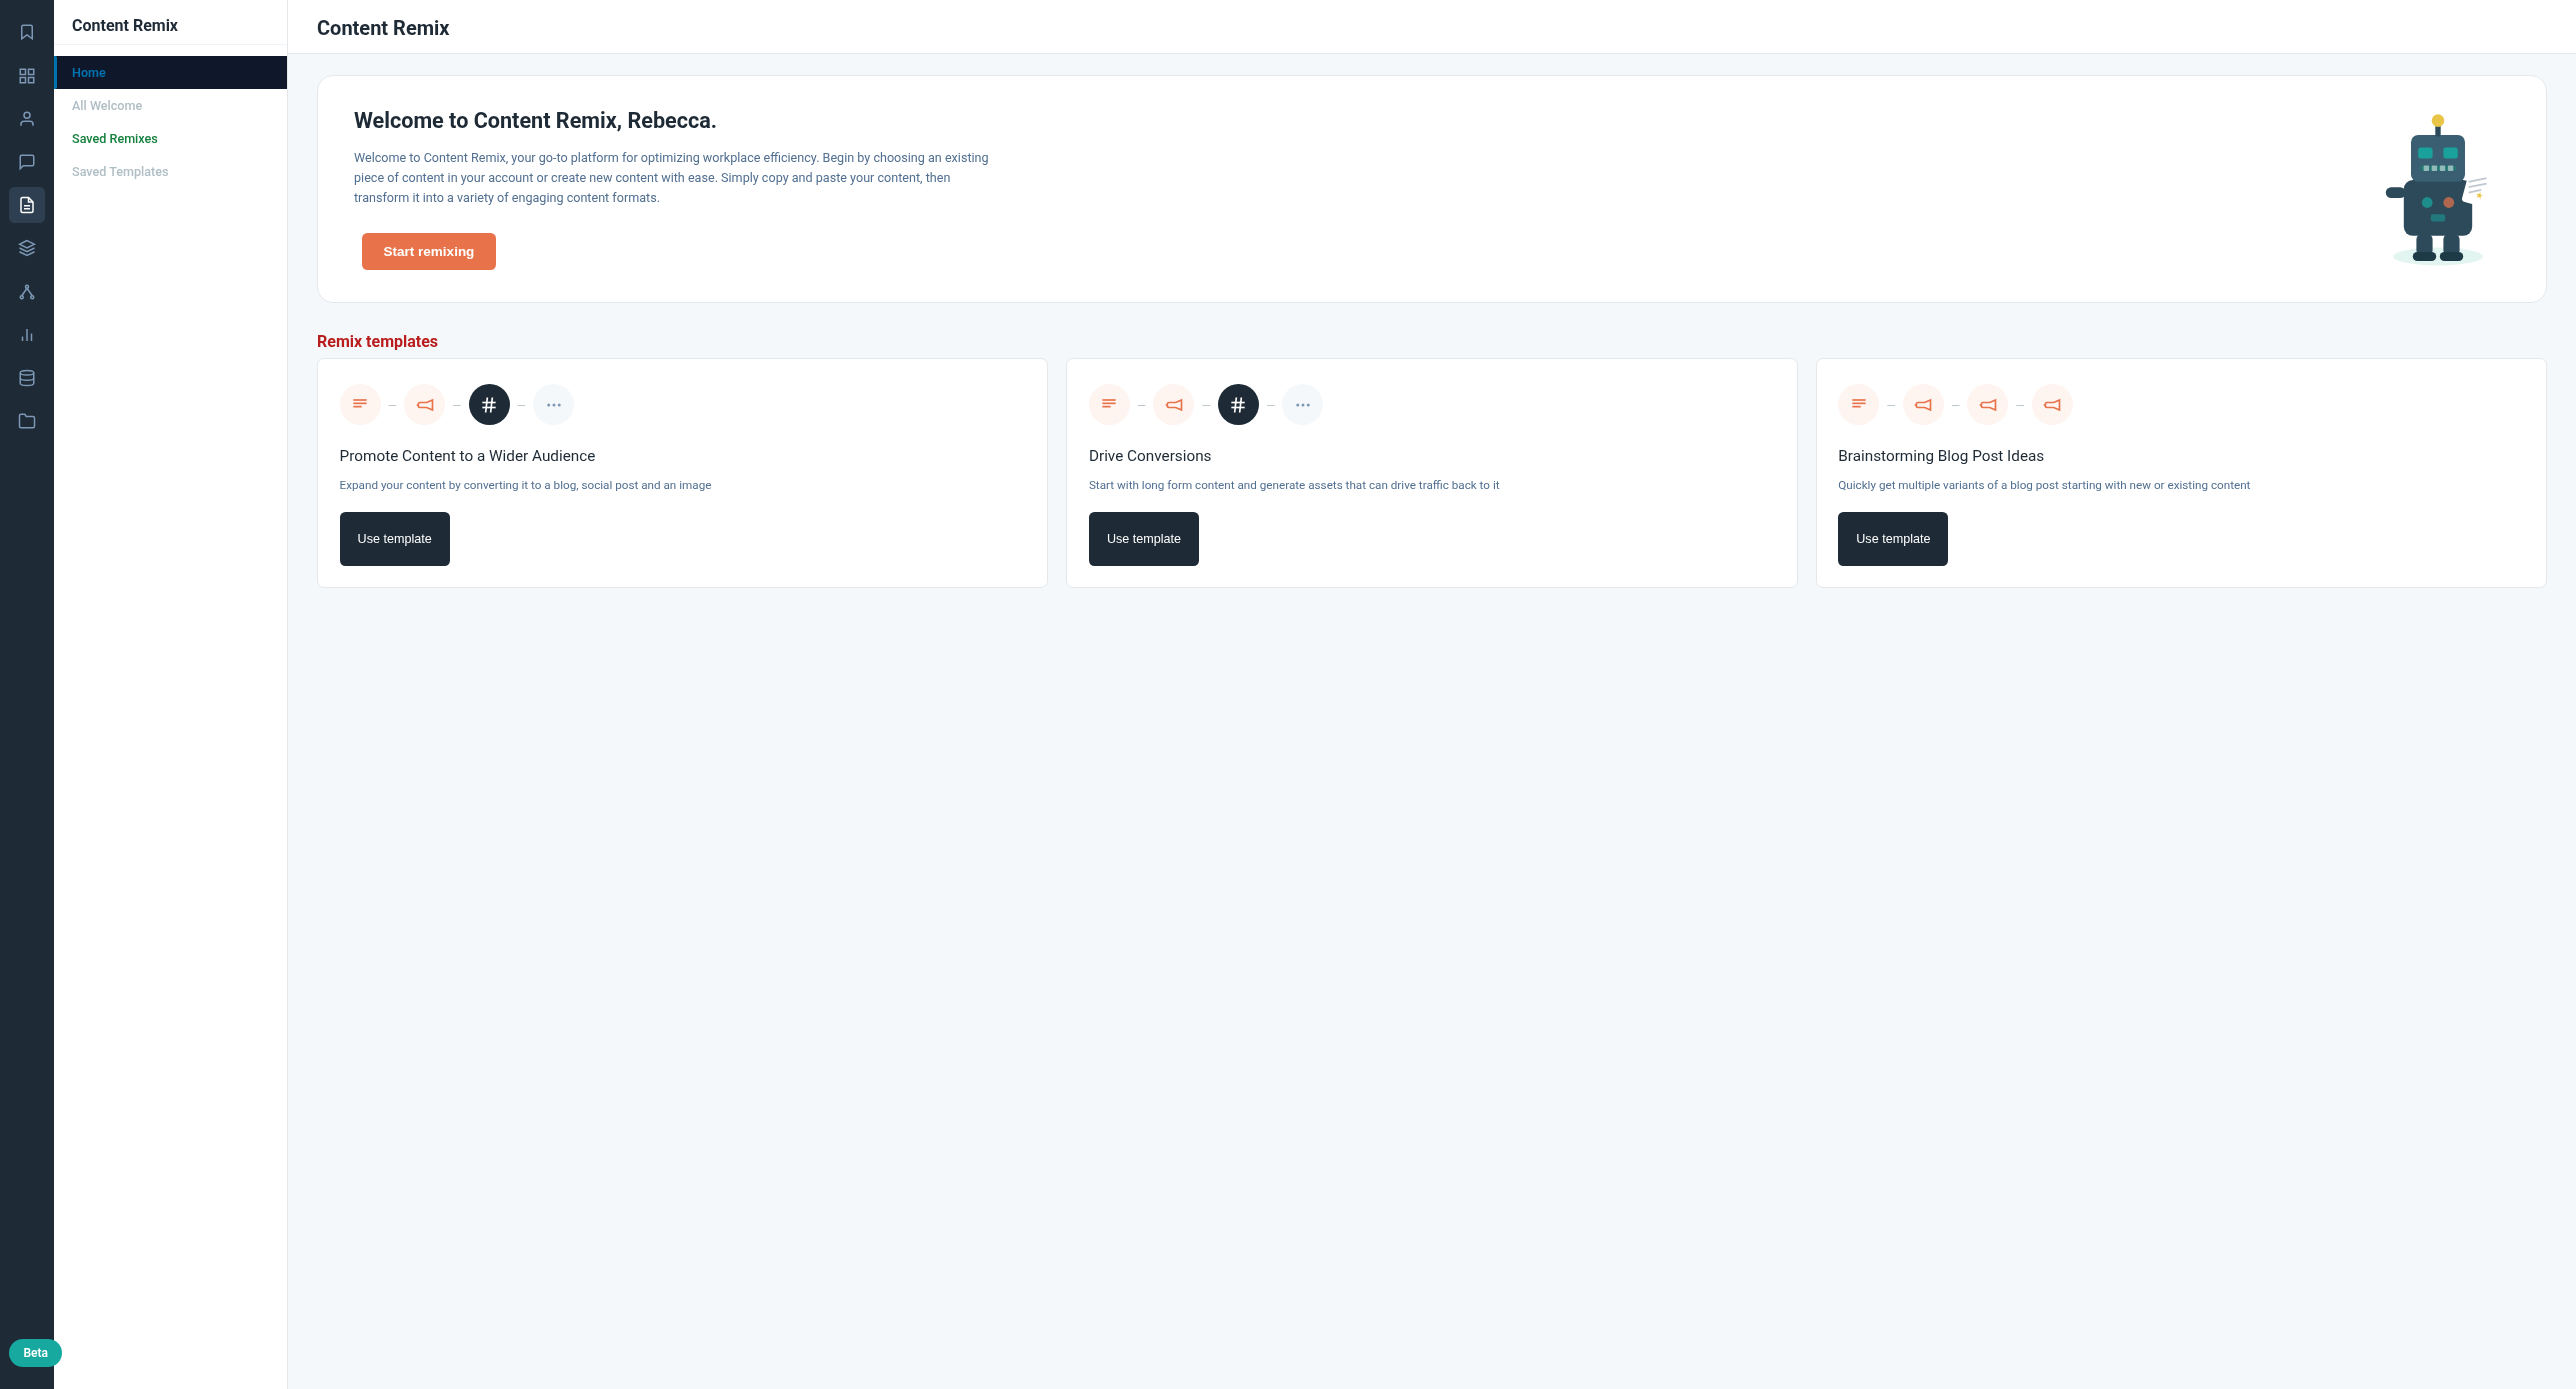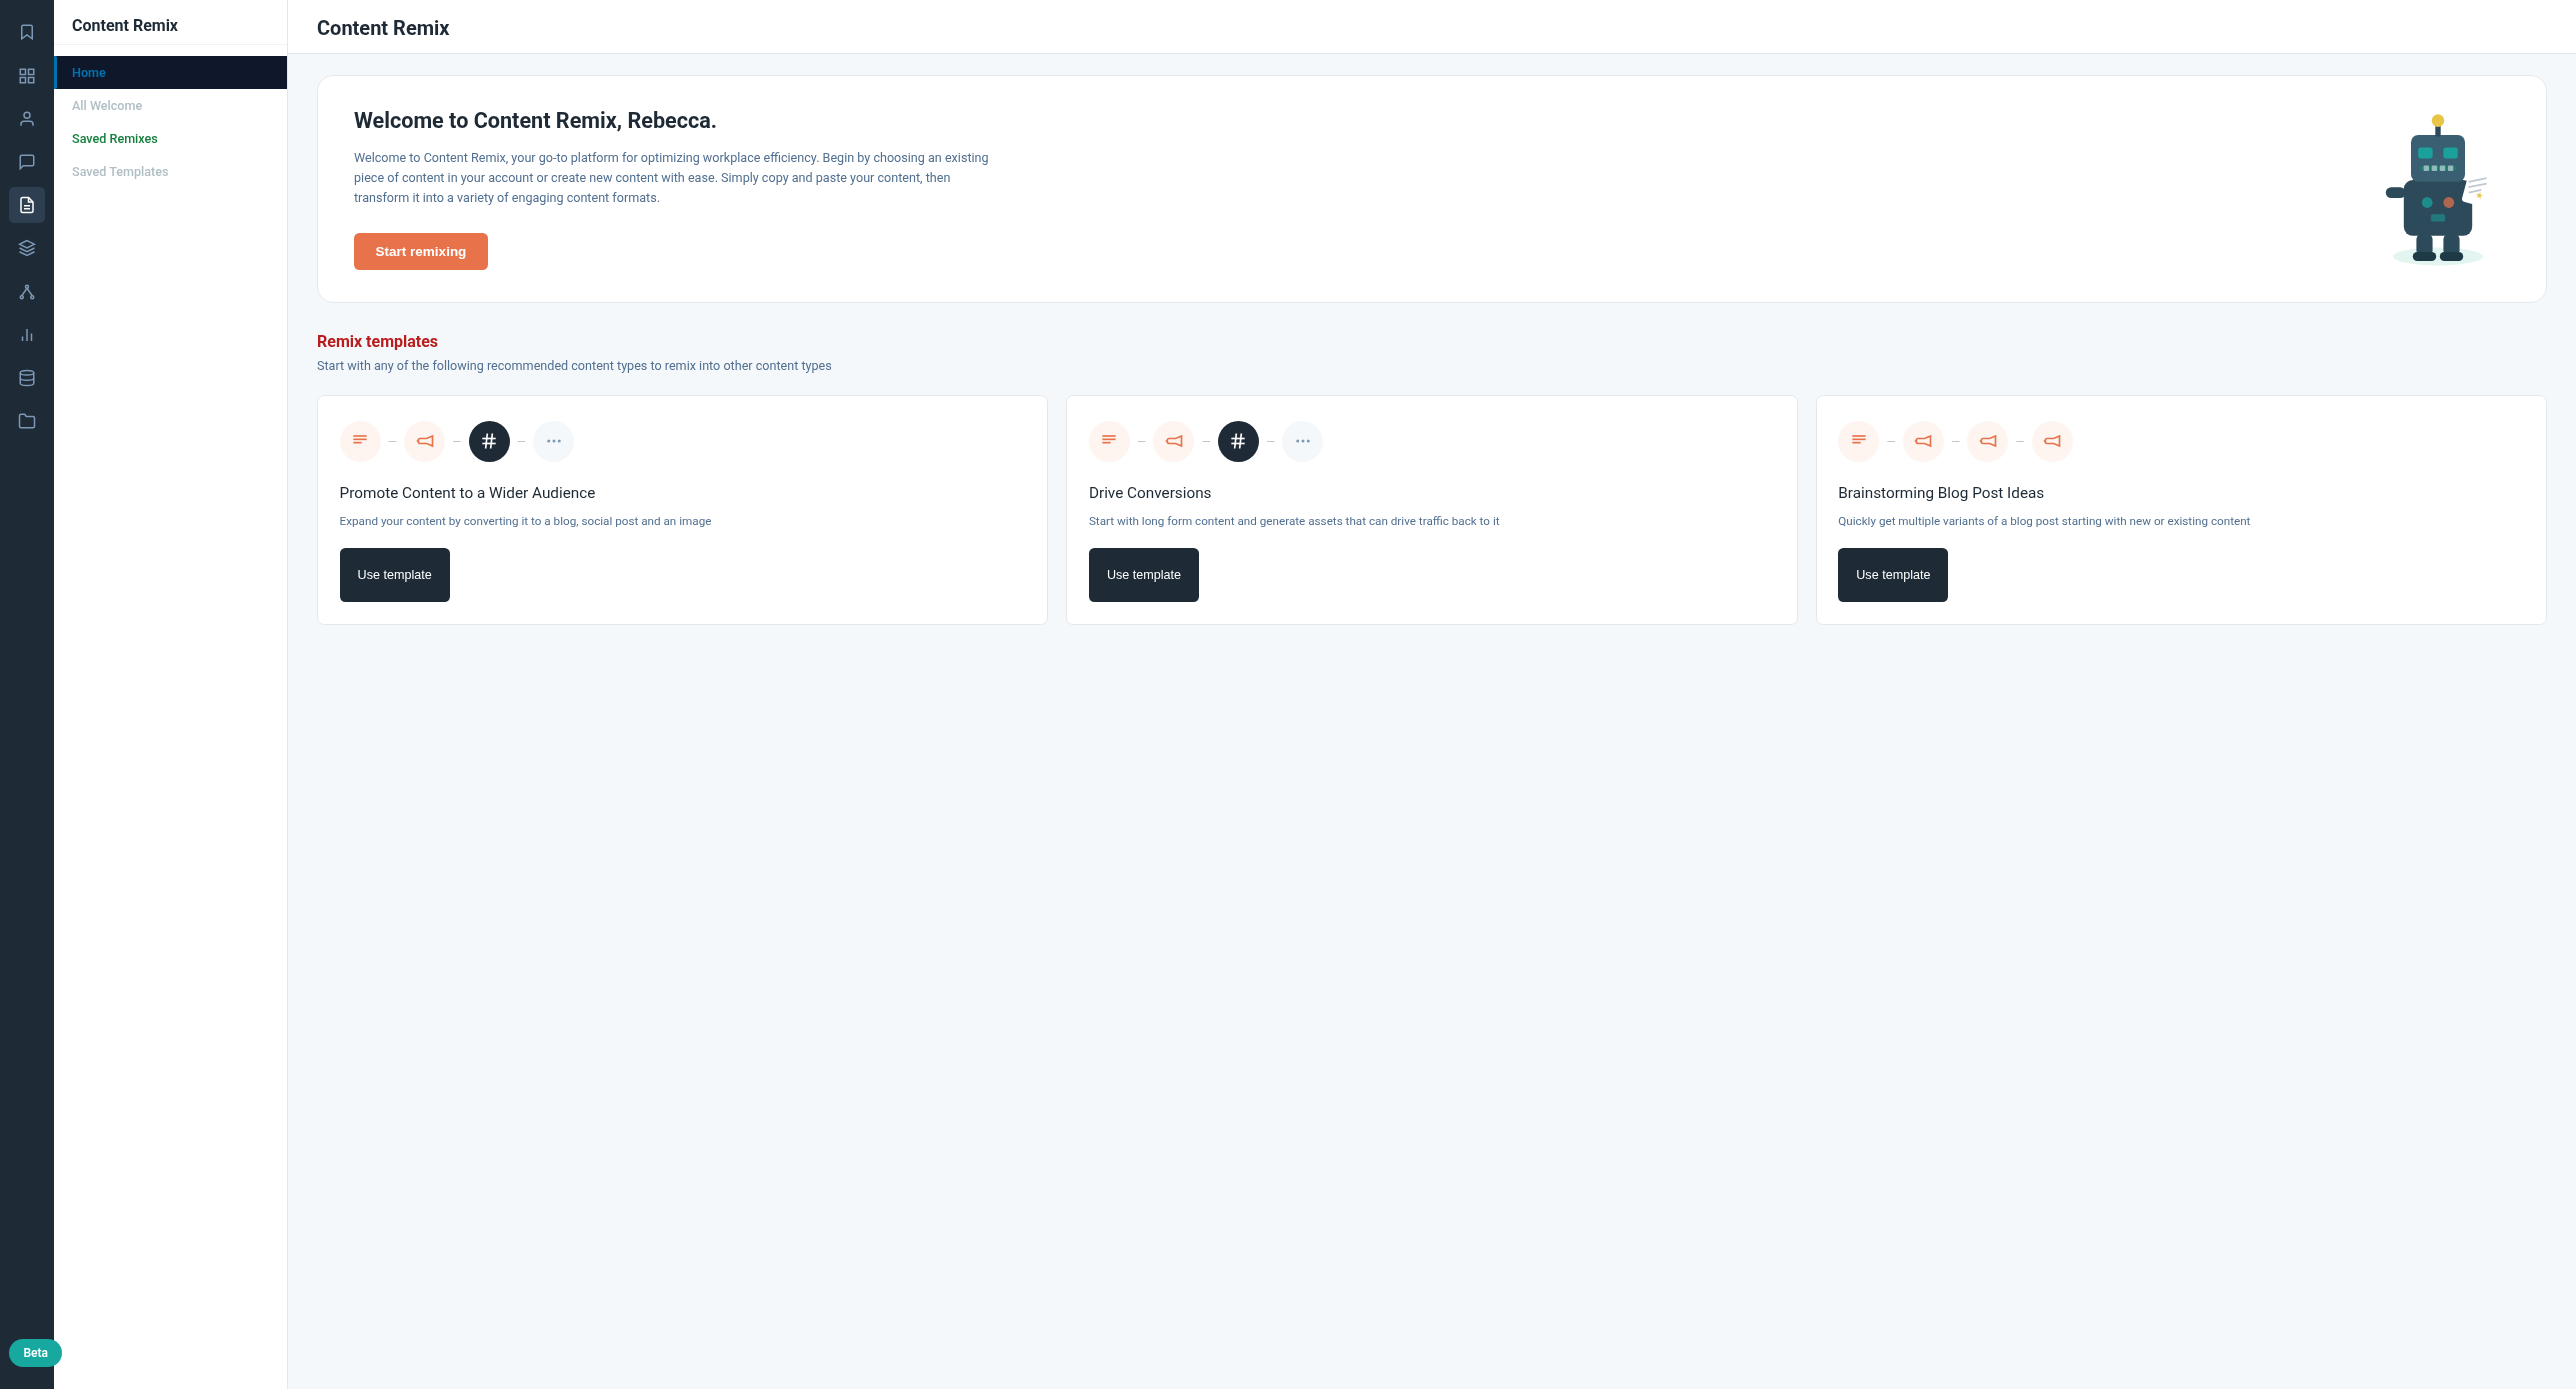--- a/index.html
+++ b/index.html
@@ -131,20 +131,21 @@
     .start-btn {
       background: #e8734a;
       color: #fff;
       border: none;
       padding: 10.8px 21.6px;
       border-radius: 5.4px;
       font-size: 13.5px;
       font-weight: 600;
       cursor: pointer;
       transition: background 0.15s;
+      margin-left: 8px;
     }
 
     
     .robot-illustration {
       width: 144px;
       height: 162px;
       flex-shrink: 0;
       position: relative;
     }
 
@@ -385,21 +386,20 @@
 
           <circle cx="68" cy="105" r="6" fill="#17a8a0" opacity="0.7"></circle>
           <circle cx="92" cy="105" r="6" fill="#e8734a" opacity="0.7"></circle>
           <rect x="72" y="118" width="16" height="8" rx="2" fill="#17a8a0" opacity="0.5"></rect>
         </svg>
       </div>
     </div>
 
     <div>
       <div class="section-title">Remix templates</div>
-      <div class="section-subtitle">Start with any of the following recommended content types to remix into other content types</div>
 
       <div class="templates-grid">
 
         <div class="template-card">
           <div class="template-icons-row">
             <div class="template-icon-circle">
               <svg width="20" height="20" viewBox="0 0 24 24" fill="none" stroke="#e8734a" stroke-width="2">
                   <line x1="4" y1="6" x2="20" y2="6"></line>
                   <line x1="4" y1="10" x2="20" y2="10"></line>
                   <line x1="4" y1="14" x2="14" y2="14"></line>

